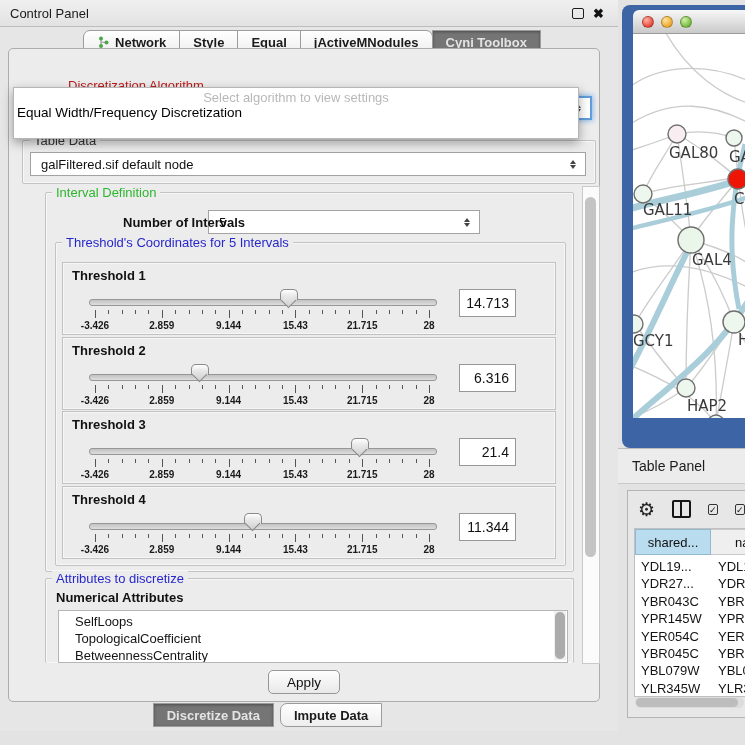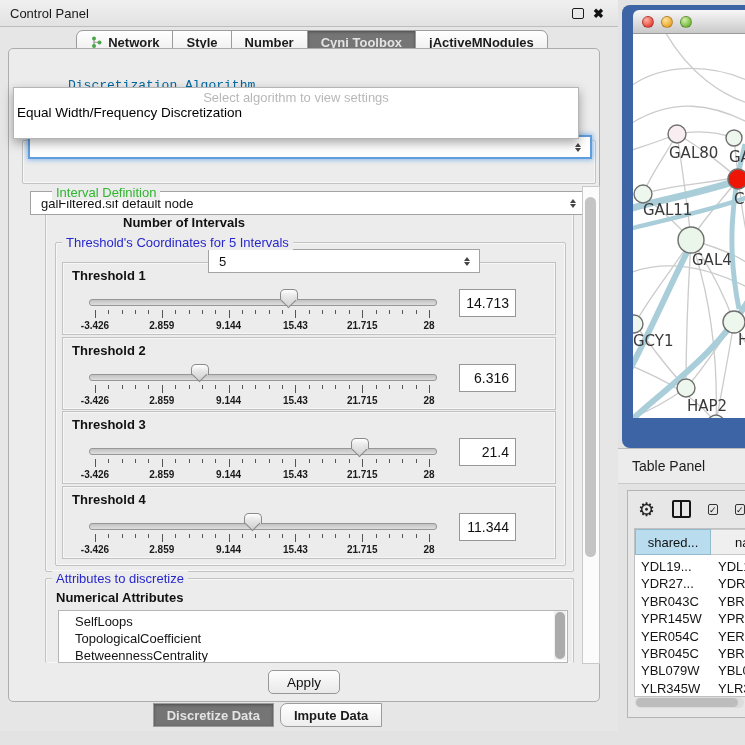--- a/index.html
+++ b/index.html
@@ -23,34 +23,34 @@
   .tab.last{border-radius:0 7px 7px 0;}
   .tab.sel{background:#757575;color:#e4e4e4;box-shadow:inset 0 1px 3px rgba(0,0,0,.35);}
   .tab .ticon{display:flex;}
   
   #cp-content{position:absolute;left:8px;top:48px;width:590px;height:652px;background:#ececec;
       border:1px solid #adadad;border-radius:5px;}
   .titled-label{position:absolute;font-size:13px;background:#ececec;padding:0 4px;z-index:3;}
   .groupbox{position:absolute;border:1px solid #c3c3c3;border-radius:2px;box-shadow:inset 0 0 0 1px #f7f7f7;z-index:1;}
   
   .combo{position:absolute;background:#fff;border:1px solid #a3a3a3;border-radius:0;display:flex;align-items:center;
-      font-size:13px;color:#111;box-sizing:border-box;z-index:2;margin-top:39px;}
+      font-size:13px;color:#111;box-sizing:border-box;z-index:2;}
   .combo .ctext{margin-left:10px;flex:1;white-space:nowrap;overflow:hidden;}
   .stepper{width:14px;display:flex;flex-direction:column;align-items:center;margin-right:5px;gap:1px;}
   .stepper i{width:0;height:0;border-left:3.5px solid transparent;border-right:3.5px solid transparent;}
   .stepper .up{border-bottom:4px solid #444;}
   .stepper .dn{border-top:4px solid #444;}
   
   #algo-popup{position:absolute;left:13px;top:87px;width:564px;height:50px;background:#fff;border:1px solid #b5b5b5;
       box-shadow:0 4px 10px rgba(0,0,0,.35);z-index:60;}
   #algo-popup .ph{font-size:13px;color:#b8b8b8;text-align:center;margin-top:2px;}
   #algo-popup .opt{font-size:13.5px;color:#000;margin-left:3px;line-height:16px;}
   #algo-popup .opt.b{font-weight:bold;}
   #algo-combo{left:28px;top:96px;width:564px;height:24px;border:2px solid #5f9ddc;box-shadow:0 0 5px 1px #8ab8e8;z-index:5;}
-  #algo-label{left:64px;top:78px;color:#0369a1;z-index:4;background:transparent;font-family:Liberation Mono, monospace;}
+  #algo-label{left:64px;top:78px;color:#b91c1c;z-index:4;background:transparent;}
   
   .vtrack{position:absolute;background:#fbfbfb;border:1px solid #c9c9c9;z-index:2;}
   .vthumb{position:absolute;background:#c4c4c4;border-radius:6px;}
   
   .thr-box{position:absolute;left:62px;width:492px;height:71px;border:1px solid #c2c2c2;background:#ececec;
        box-shadow:inset 0 0 0 1px #f6f6f6;}
   .thr-label{position:absolute;left:9px;top:5px;font-size:13px;font-weight:bold;color:#111;}
   .track{position:absolute;left:26px;top:36px;width:346px;height:5px;border:1px solid #979797;border-radius:3px;
        background:linear-gradient(#c2c2c2,#dedede);}
   .thumb{position:absolute;top:26px;width:16px;height:10px;background:linear-gradient(#ffffff,#d8d8d8);
@@ -119,27 +119,27 @@
             <circle cx="4" cy="10" r="2" fill="#4aa64a"></circle>
             <circle cx="9.5" cy="6.5" r="2" fill="#4aa64a"></circle>
           </svg>
         </span>
         <span>Network</span>
       </div>
       <div class="tab">
         <span>Style</span>
       </div>
       <div class="tab">
-        <span>Number</span>
+        <span>Equal</span>
+      </div>
+      <div class="tab last">
+        <span>jActiveMNodules</span>
       </div>
       <div class="tab sel">
         <span>Cyni Toolbox</span>
-      </div>
-      <div class="tab last">
-        <span>jActiveMNodules</span>
       </div>
     </div>
 
   <div id="cp-content"></div>
 
   <div id="algo-label" class="titled-label">Discretization Algorithm</div>
   <div id="algo-combo" class="combo">
     <span class="ctext"></span>
     <span class="stepper">
         <i class="up"></i>

